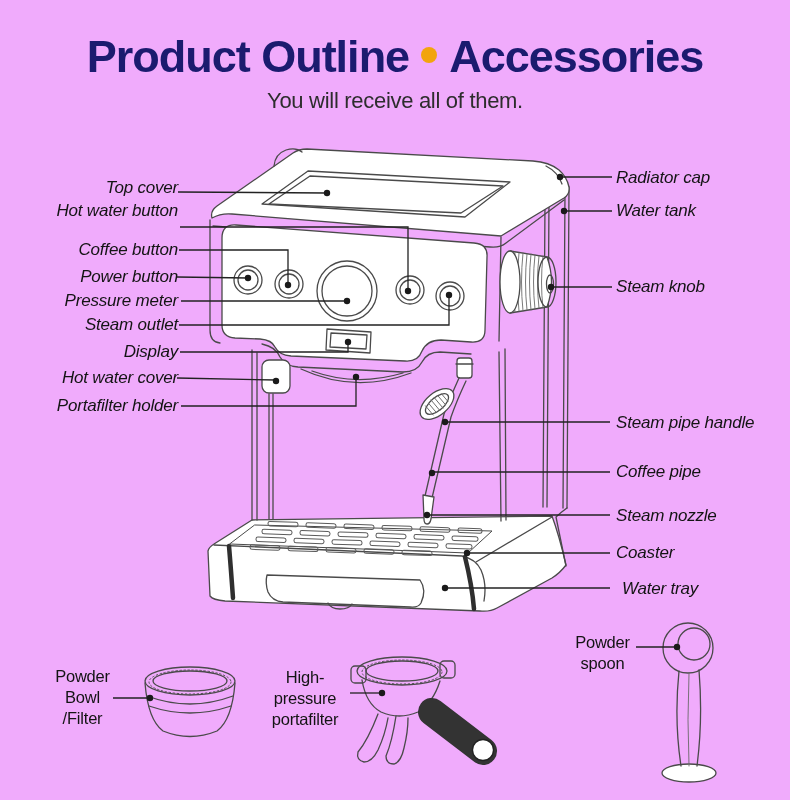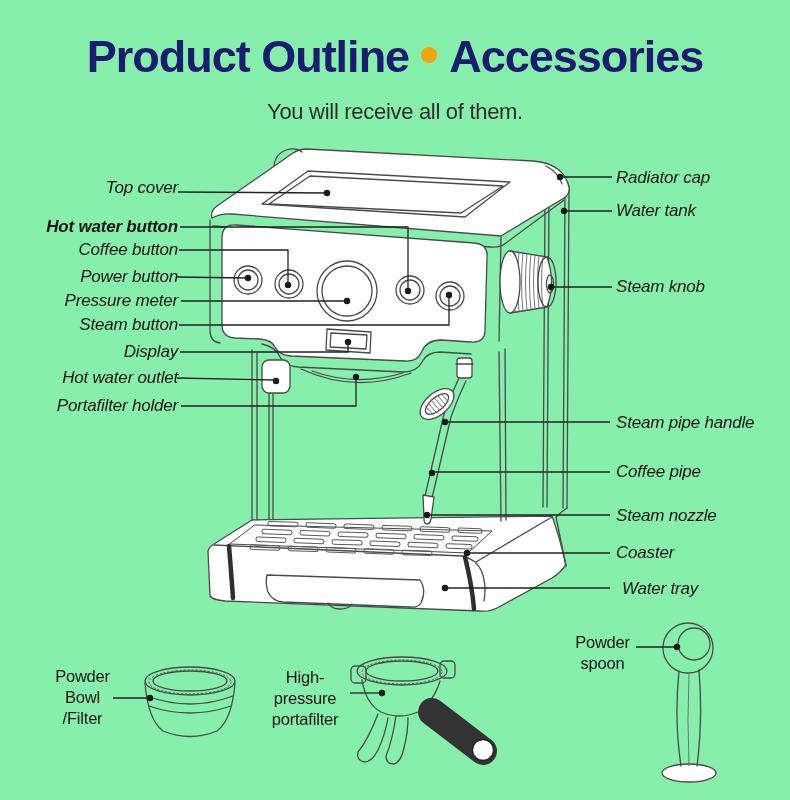--- a/index.html
+++ b/index.html
@@ -1,23 +1,23 @@
 <!DOCTYPE html>
 <html><head>
 <meta charset="utf-8">
 <style>
   html,body{margin:0;padding:0;background:#ffffff;}
-  .page{position:relative;width:790px;height:800px;background:#86efac;overflow:hidden;
+  .page{position:relative;width:790px;height:800px;background:#f0abfc;overflow:hidden;
         font-family:"Liberation Sans",sans-serif;}
   .header{position:absolute;top:34px;left:0;width:790px;text-align:center;}
   .title{font-size:45px;font-weight:bold;color:#1b1b6f;letter-spacing:-1px;line-height:1.0;white-space:nowrap;}
   .title .word{display:inline-block;}
   .title .dot{display:inline-block;width:16px;height:16px;border-radius:50%;background:#f2a40d;
               margin:0 12px;vertical-align:middle;position:relative;top:-5px;}
-  .subtitle{margin-top:20px;font-size:22px;color:#2d2d2d;letter-spacing:-0.3px;}
+  .subtitle{margin-top:9px;font-size:22px;color:#2d2d2d;letter-spacing:-0.3px;}
   svg.diagram{position:absolute;left:0;top:0;width:790px;height:800px;}
   .label{position:absolute;font-style:italic;font-size:17px;line-height:20px;color:#141414;
          white-space:nowrap;letter-spacing:-0.2px;}
   .left-col{text-align:right;}
   .right-col{text-align:left;}
   .acc-label{position:absolute;font-size:16.5px;line-height:21px;color:#141414;
              white-space:pre-line;text-align:center;letter-spacing:-0.2px;}
 </style>
 </head>
 <body>
@@ -250,27 +250,27 @@
   </svg>
 
   <div class="header">
     <div class="title">
       <span class="word">Product Outline</span><span class="dot"></span><span class="word">Accessories</span>
     </div>
     <div class="subtitle">You will receive all of them.</div>
   </div>
 
   <div class="label left-col" style="right:612px;top:178px;">Top cover</div>
-  <div class="label left-col" style="right:612px;top:217px;font-weight:bold;">Hot water button</div>
+  <div class="label left-col" style="right:612px;top:201px;">Hot water button</div>
   <div class="label left-col" style="right:612px;top:240px;">Coffee button</div>
   <div class="label left-col" style="right:612px;top:267px;">Power button</div>
   <div class="label left-col" style="right:612px;top:291px;">Pressure meter</div>
-  <div class="label left-col" style="right:612px;top:315px;">Steam button</div>
+  <div class="label left-col" style="right:612px;top:315px;">Steam outlet</div>
   <div class="label left-col" style="right:612px;top:342px;margin-left:43px;">Display</div>
-  <div class="label left-col" style="right:612px;top:368px;">Hot water outlet</div>
+  <div class="label left-col" style="right:612px;top:368px;">Hot water cover</div>
   <div class="label left-col" style="right:612px;top:396px;text-align:center;">Portafilter holder</div>
 
   <div class="label right-col" style="left:616px;top:168px;">Radiator cap</div>
   <div class="label right-col" style="left:616px;top:201px;">Water tank</div>
   <div class="label right-col" style="left:616px;top:277px;">Steam knob</div>
   <div class="label right-col" style="left:616px;top:413px;">Steam pipe handle</div>
   <div class="label right-col" style="left:616px;top:462px;">Coffee pipe</div>
   <div class="label right-col" style="left:616px;top:506px;">Steam nozzle</div>
   <div class="label right-col" style="left:616px;top:543px;">Coaster</div>
   <div class="label right-col" style="left:616px;top:579px;margin-left:6px;">Water tray</div>

